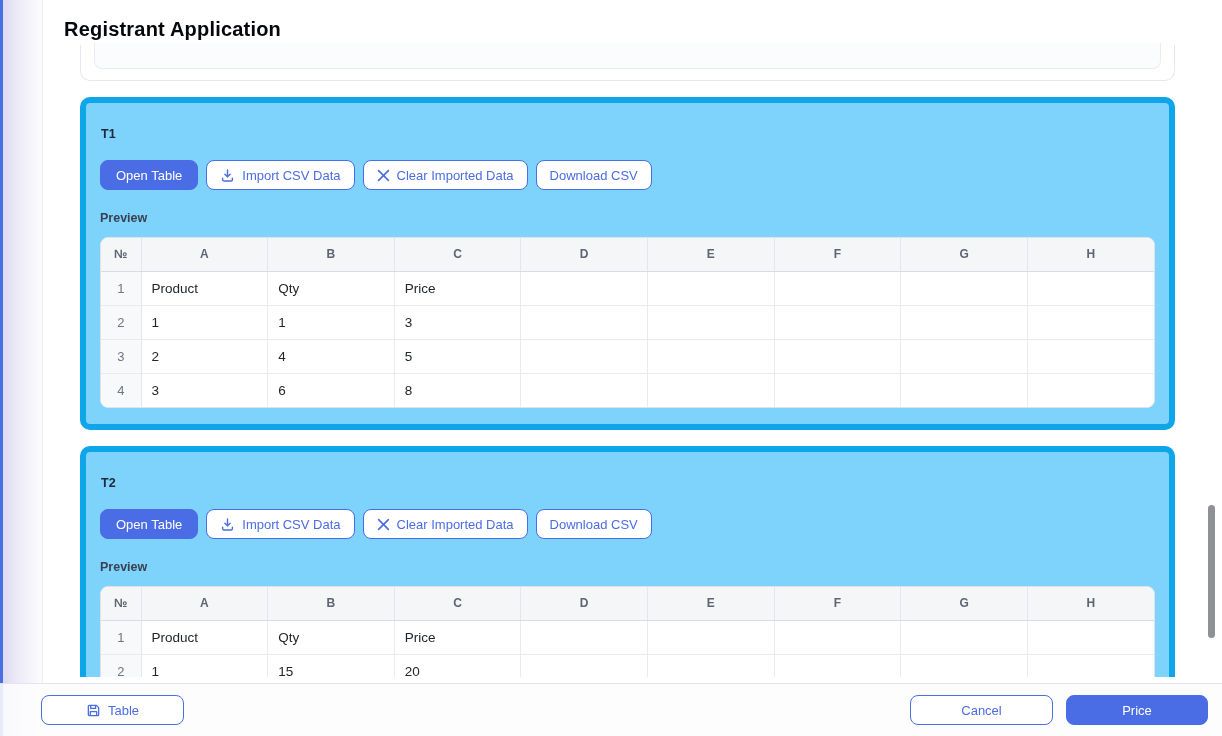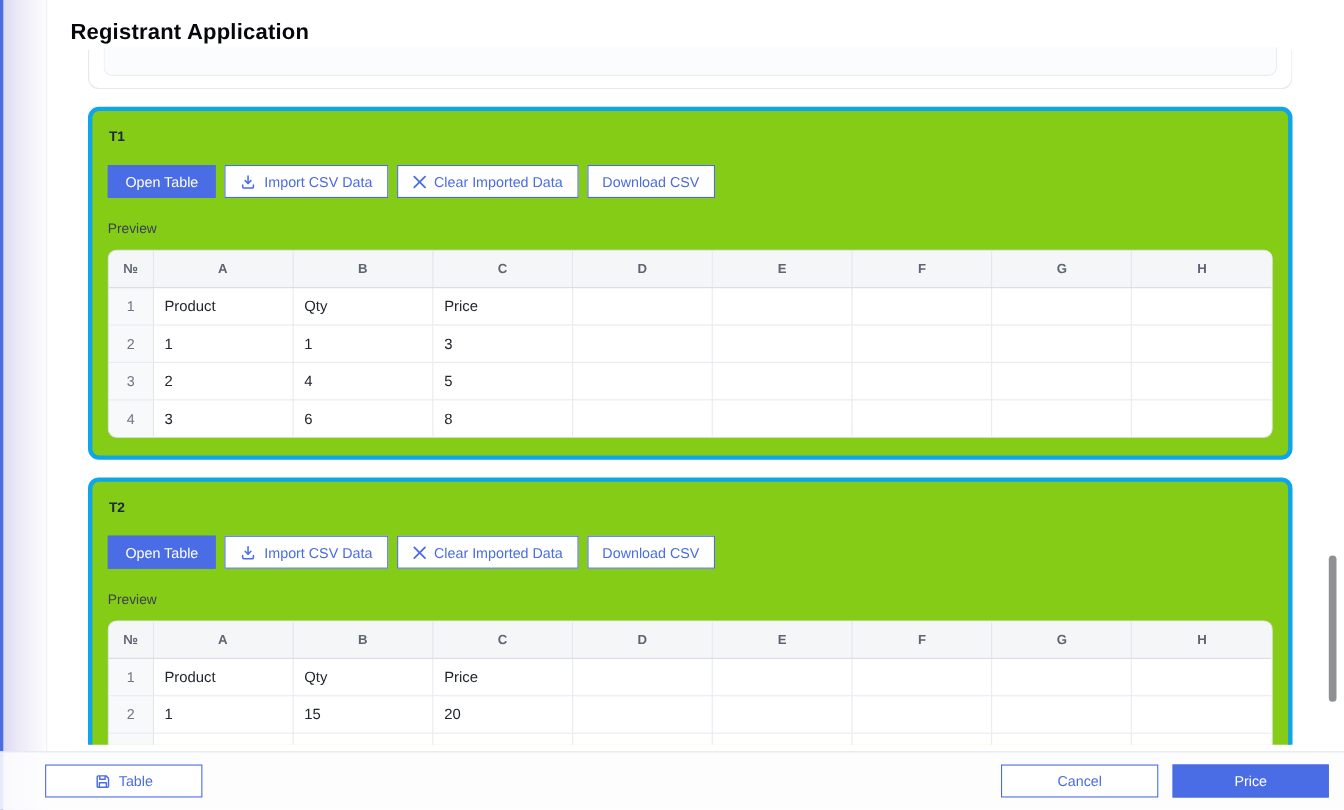--- a/index.html
+++ b/index.html
@@ -17,33 +17,33 @@
   .page-title { margin:18px 0 0 21px; font-size:20px; font-weight:700; color:#05070d; letter-spacing:.2px; }
 
   .cards { margin-left:37px; width:1095px; }
 
   
   .partial-card { margin-top:4px; height:36px; border:1px solid #e5e8ee; border-top:none;
                   border-radius:0 0 10px 10px; position:relative; background:#fff; }
   .partial-inner { position:absolute; left:13px; right:13px; bottom:11px; height:26px;
                    border:1px solid #e9ecf1; border-top:none; border-radius:0 0 8px 8px; background:#fbfcfe; }
 
-  .card { margin-top:16px; background:#84cc16; border:4px solid #0ea5e9; border-radius:10px;
-          padding:14px 14px 16px 14px; }
+  .card { margin-top:16px; background:#7dd3fc; border:6px solid #0ea5e9; border-radius:10px;
+          padding:22px 14px 16px 14px; }
   .card + .card { }
   .section-label { font-size:12.5px; font-weight:700; color:#20293a; margin:2px 0 0 1px; }
 
   .btn-row { display:flex; align-items:center; gap:8px; margin-top:19px; }
   .btn { display:inline-flex; align-items:center; justify-content:center; gap:7px;
-         height:30px; border-radius:0; font-size:13px; cursor:pointer; padding:0 13px;
+         height:30px; border-radius:8px; font-size:13px; cursor:pointer; padding:0 13px;
          background:#fff; border:1px solid #4a6ce4; color:#4a6ce4; white-space:nowrap; }
   .btn-primary { background:#4a6ce4; border-color:#4a6ce4; color:#ffffff; padding:0 15px; }
   .btn svg { display:block; }
 
-  .preview-label { margin-top:21px; font-size:12.5px; font-weight:400; color:#3a4152; }
+  .preview-label { margin-top:21px; font-size:12.5px; font-weight:700; color:#3a4152; }
 
   .table-wrap { margin-top:12px; border:1px solid #dfe2e8; border-radius:8px; overflow:hidden; background:#fff; }
   table.preview { width:100%; border-collapse:collapse; table-layout:fixed; }
   table.preview th { height:33px; background:#f5f6f8; font-size:12px; font-weight:700; color:#5d6572;
                      border-right:1px solid #e3e6ec; border-bottom:1px solid #d8dbe1; text-align:center; }
   table.preview th:last-child { border-right:none; }
   table.preview col.numcol { width:40px; }
   table.preview td { height:34px; border-right:1px solid #e7eaef; border-bottom:1px solid #e7eaef;
                      font-size:13.5px; color:#22262e; padding-left:10px; background:#fff; }
   table.preview td:last-child { border-right:none; }

